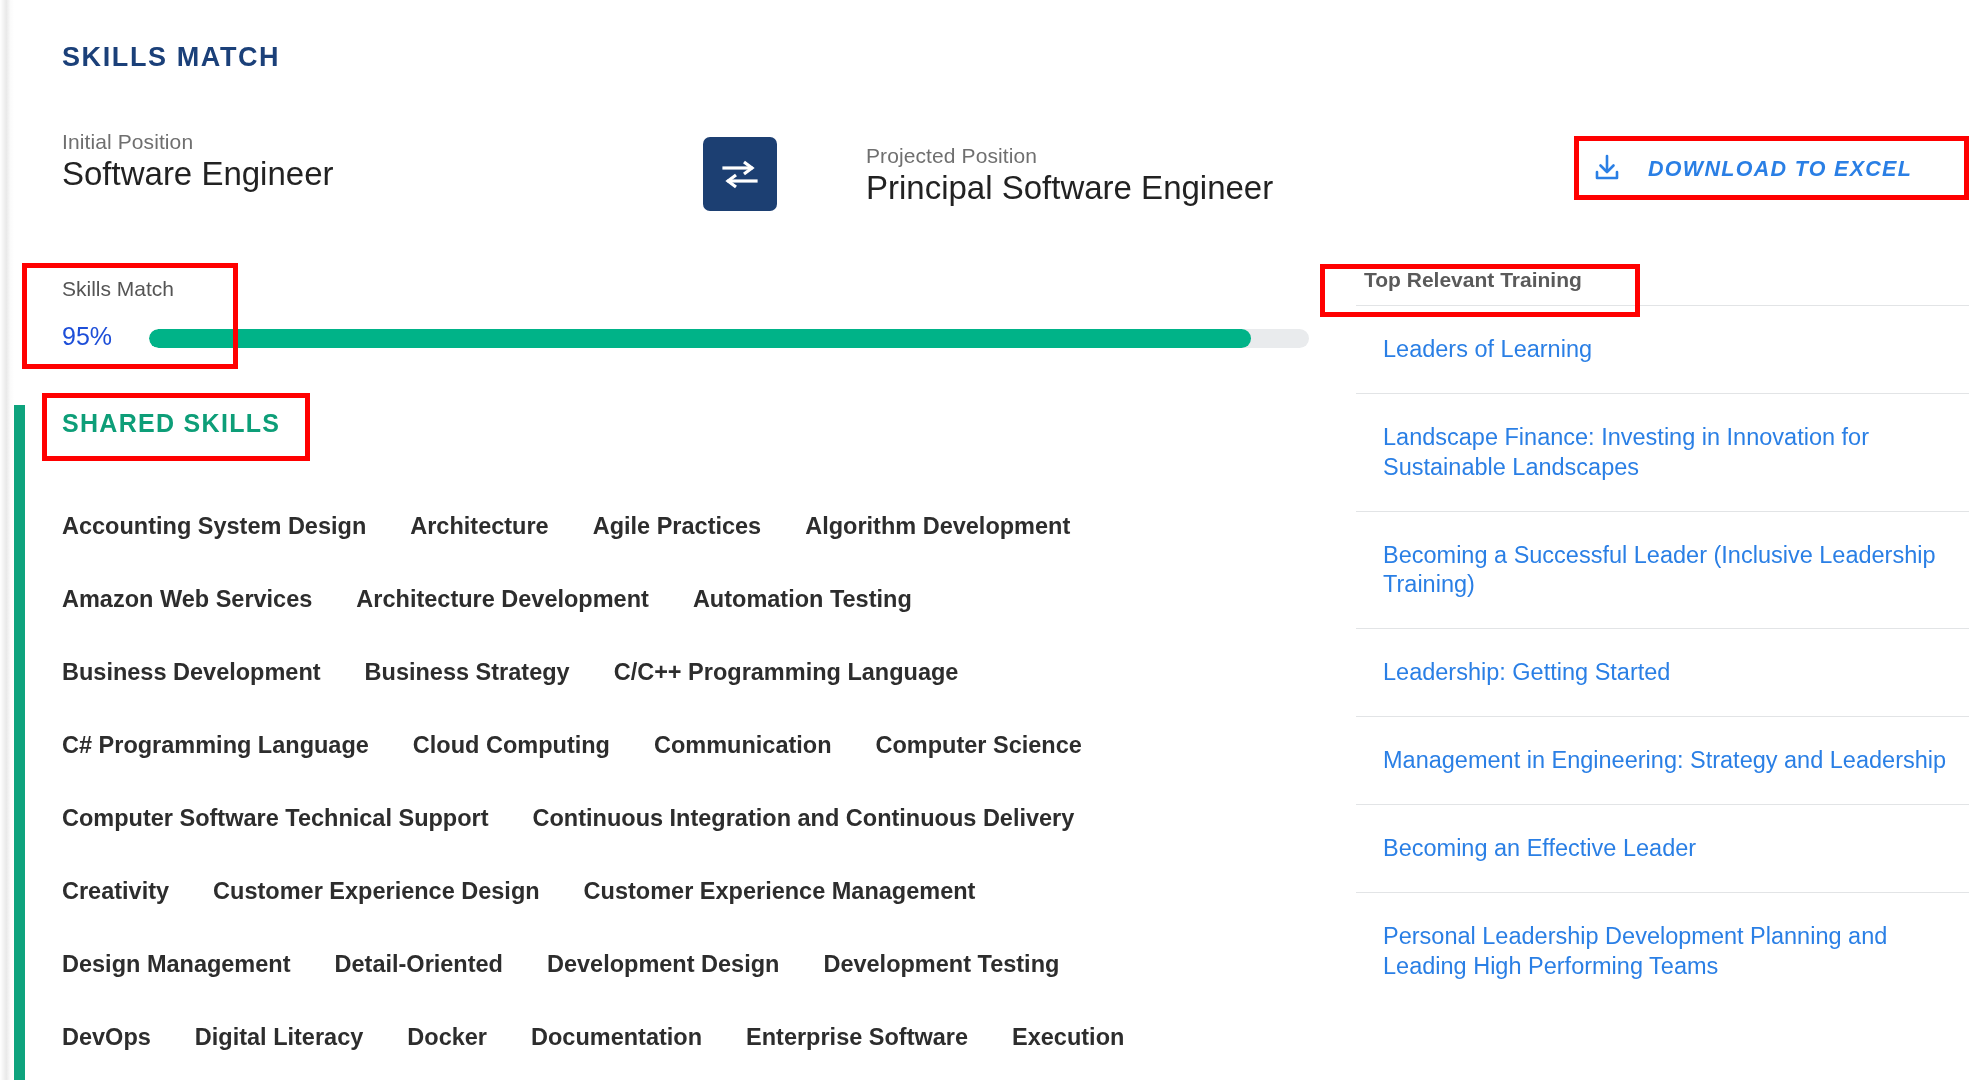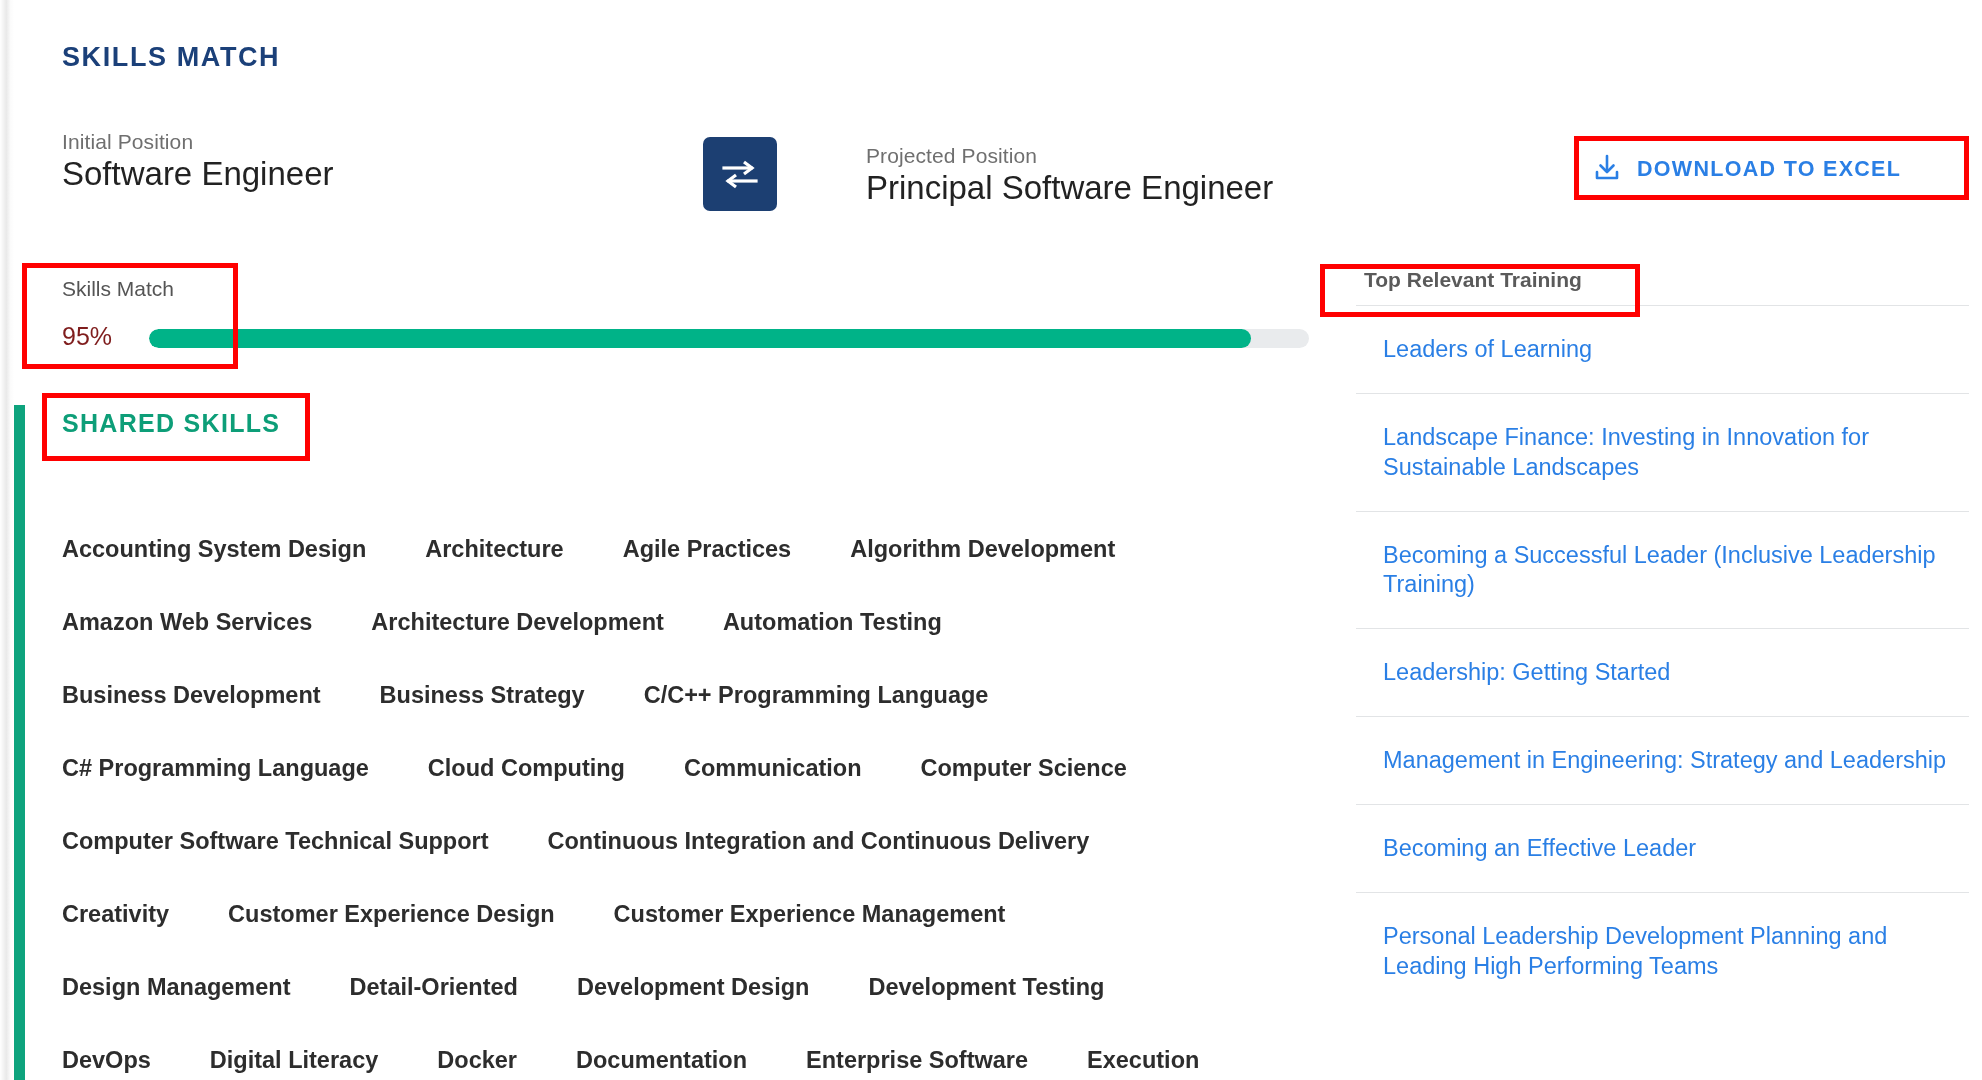--- a/index.html
+++ b/index.html
@@ -56,39 +56,39 @@
     position: absolute;
     border: 5px solid #ff0000;
     pointer-events: none;
     box-sizing: border-box;
   }
   #annot-download { left: 1574px; top: 136px; width: 395px; height: 64px; }
 
   .download-btn {
     position: absolute; left: 1594px; top: 150px;
     height: 38px;
-    display: flex; align-items: center; gap: 17px;
+    display: flex; align-items: center; gap: 28px;
     color: #2a7fe5; cursor: pointer;
-    background: transparent; border: none;
+    background: transparent; border: none; font-style: italic;
   }
   .download-label {
     font-size: 21.5px; font-weight: bold; letter-spacing: 1.3px;
     color: #2a7fe5; white-space: nowrap;
   }
 
   
   #annot-skillsmatch { left: 22px; top: 263px; width: 216px; height: 106px; }
 
   .sm-label {
     position: absolute; left: 62px; top: 277px;
     font-size: 21px; color: #555555;
   }
   .sm-pct {
     position: absolute; left: 62px; top: 322px;
-    font-size: 25px; color: #7f1d1d;
+    font-size: 25px; color: #1d4ed8;
   }
   .sm-track {
     position: absolute; left: 149px; top: 329px;
     width: 1160px; height: 19px;
     background: #e9ebed; border-radius: 10px;
     overflow: hidden;
   }
   .sm-fill {
     height: 19px; background: #00b388; border-radius: 10px;
   }
@@ -106,23 +106,22 @@
     color: #0d9e78;
   }
 
   .skills-area {
     position: absolute; left: 62px; top: 490px;
     width: 1245px; height: 590px;
     overflow: hidden;
   }
   .skill-row {
     height: 73px;
-    display: flex; align-items: flex-end;
+    display: flex; align-items: center;
     white-space: nowrap;
-    gap: 15px;
   }
   .skill-item {
     font-size: 23.5px; font-weight: bold; color: #2d2d2d;
     margin-right: 44px; white-space: nowrap;
   }
 
   
   .training-panel {
     position: absolute; left: 1356px; top: 268px;
     width: 613px; height: 812px;

